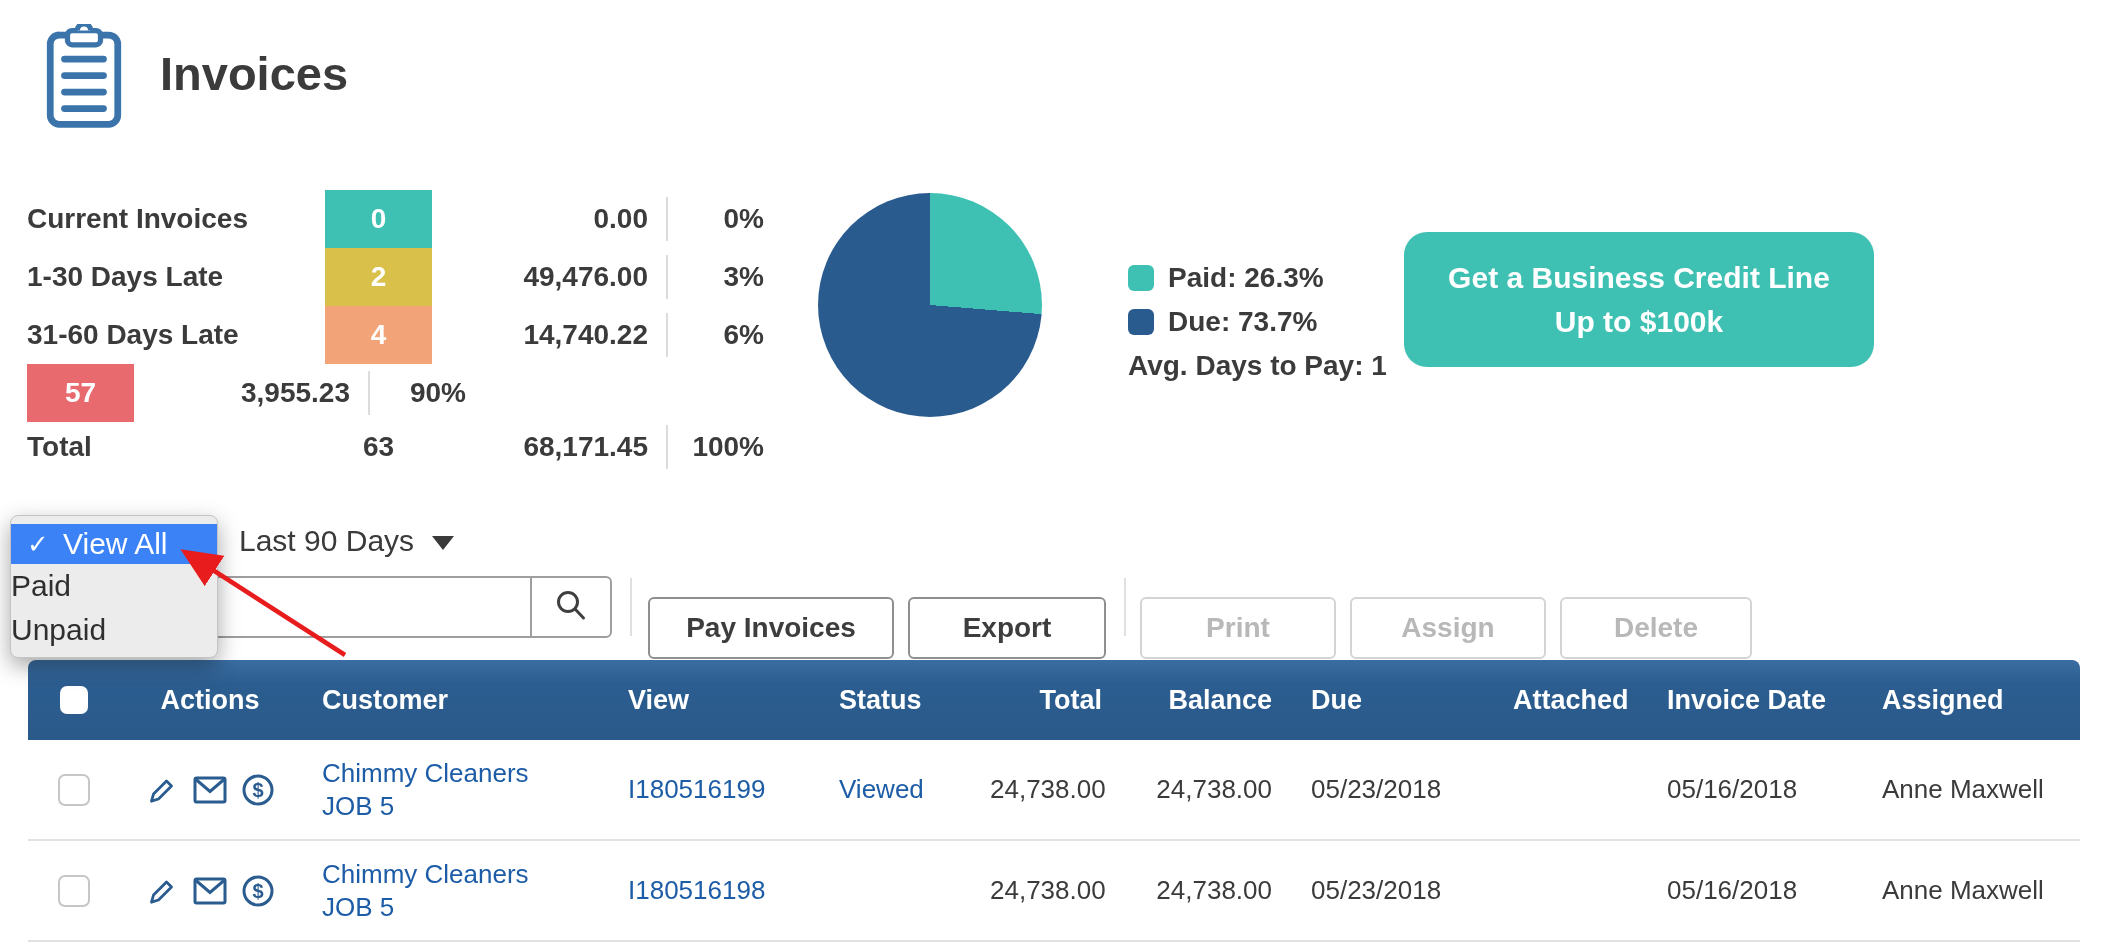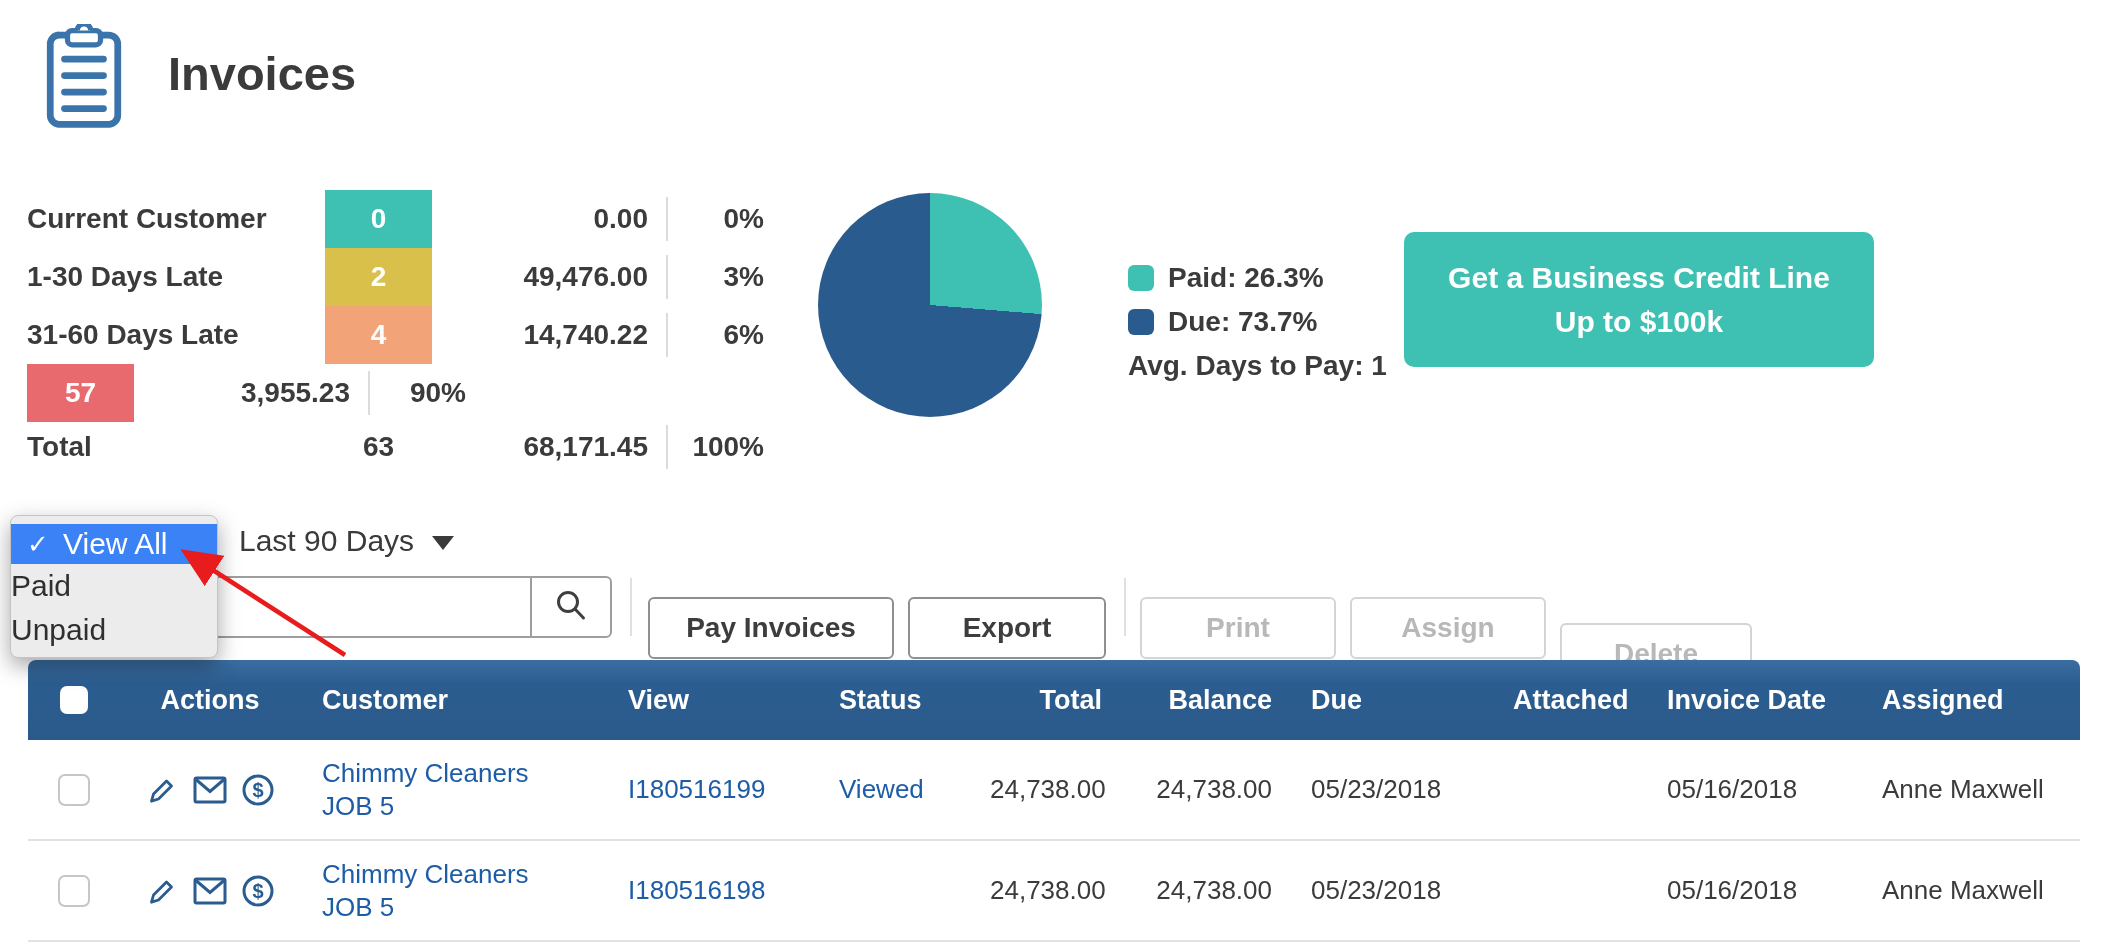--- a/index.html
+++ b/index.html
@@ -2,21 +2,21 @@
 <html><head>
 <meta charset="utf-8">
 <style>
   html,body{margin:0;padding:0;background:#fff;}
   #app{
     position:relative;width:2106px;height:946px;background:#fff;overflow:hidden;
     font-family:"Liberation Sans","DejaVu Sans",sans-serif;color:#3b3b3b;
   }
   
   .page-header-icon{position:absolute;left:45px;top:24px;}
-  .page-title{position:absolute;left:168px;top:46px;font-size:47px;font-weight:bold;color:#3b3b3b;}
+  .page-title{position:absolute;left:160px;top:46px;font-size:47px;font-weight:bold;color:#3b3b3b;}
   
   .aging{position:absolute;left:27px;top:190px;}
   .aging-row{display:flex;align-items:center;height:58px;}
   .aging-row.total{height:46px;margin-top:2px;}
   .aging-label{width:298px;font-size:28px;font-weight:bold;color:#3b3b3b;}
   .aging-count{width:107px;height:58px;display:flex;align-items:center;justify-content:center;
     color:#fff;font-size:28px;font-weight:bold;}
   .aging-row.total .aging-count{color:#3b3b3b;height:46px;background:none!important;}
   .aging-amount{width:216px;text-align:right;font-size:28px;font-weight:bold;padding-right:18px;}
   .aging-pct{width:96px;text-align:right;font-size:28px;font-weight:bold;height:44px;line-height:44px;
@@ -96,21 +96,21 @@
         <line x1="13" y1="34" x2="39" y2="34"></line>
         <line x1="13" y1="45" x2="39" y2="45"></line>
         <line x1="13" y1="56" x2="39" y2="56"></line>
       </g>
     </svg>
   </div>
   <div class="page-title">Invoices</div>
 
   <div class="aging">
     <div class="aging-row">
-      <div class="aging-label">Current Customer</div>
+      <div class="aging-label">Current Invoices</div>
       <div class="aging-count" style="background-color: rgb(62, 193, 178);">0</div>
       <div class="aging-amount">0.00</div>
       <div class="aging-pct">0%</div>
     </div>
     <div class="aging-row">
       <div class="aging-label">1-30 Days Late</div>
       <div class="aging-count" style="background-color: rgb(217, 192, 74);">2</div>
       <div class="aging-amount">49,476.00</div>
       <div class="aging-pct">3%</div>
     </div>
@@ -142,21 +142,21 @@
     </div>
     <div class="legend-row">
       <span class="legend-swatch" style="background-color: rgb(42, 91, 142);"></span>
       <span class="legend-text">Due: 73.7%</span>
     </div>
     <div class="legend-row">
       <span class="legend-text">Avg. Days to Pay: 1</span>
     </div>
   </div>
 
-  <div class="cta" style="background-color: rgb(62, 193, 178);">
+  <div class="cta" style="background-color: rgb(62, 193, 178); border-radius: 23px;">
     <span>Get a Business Credit Line</span>
     <span>Up to $100k</span>
   </div>
 
   <div class="date-filter">
     <span>Last 90 Days</span>
     <span class="caret-down"></span>
   </div>
 
   <div class="search-wrap">
@@ -171,21 +171,21 @@
     </div>
   </div>
 
   <div class="v-divider" style="left:630px;"></div>
 
   <div class="tb-btn enabled" style="left:648px;width:246px;">Pay Invoices</div>
   <div class="tb-btn enabled" style="left:908px;width:198px;">Export</div>
   <div class="v-divider" style="left:1124px;"></div>
   <div class="tb-btn disabled" style="left:1140px;width:196px;">Print</div>
   <div class="tb-btn disabled" style="left:1350px;width:196px;">Assign</div>
-  <div class="tb-btn disabled" style="left:1560px;width:192px;margin-top:26px;">Delete</div>
+  <div class="tb-btn disabled" style="left:1560px;width:192px;">Delete</div>
 
   <div class="inv-table">
     <div class="t-head">
       <div class="c0">
           <span class="hdr-checkbox"></span>
         </div>
       <div class="c1">Actions</div>
       <div class="c2">Customer</div>
       <div class="c3">View</div>
       <div class="c4">Status</div>

